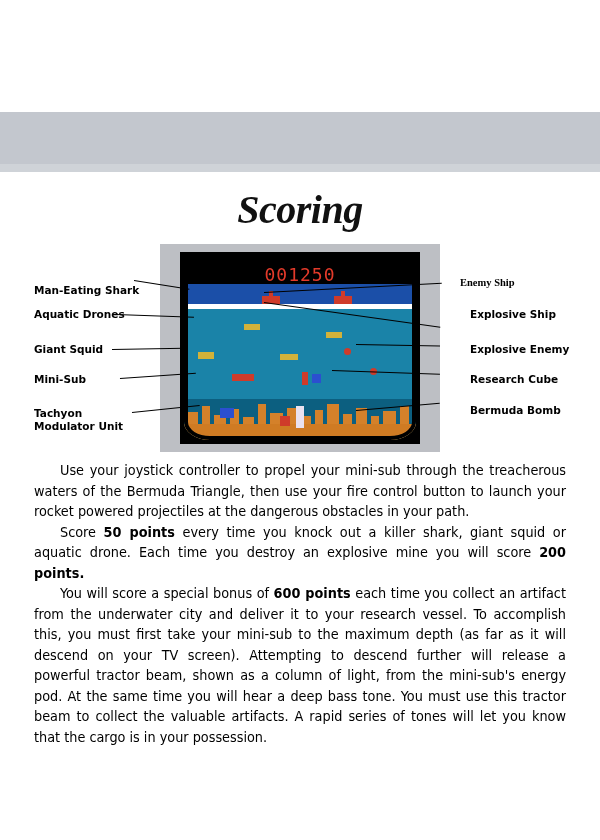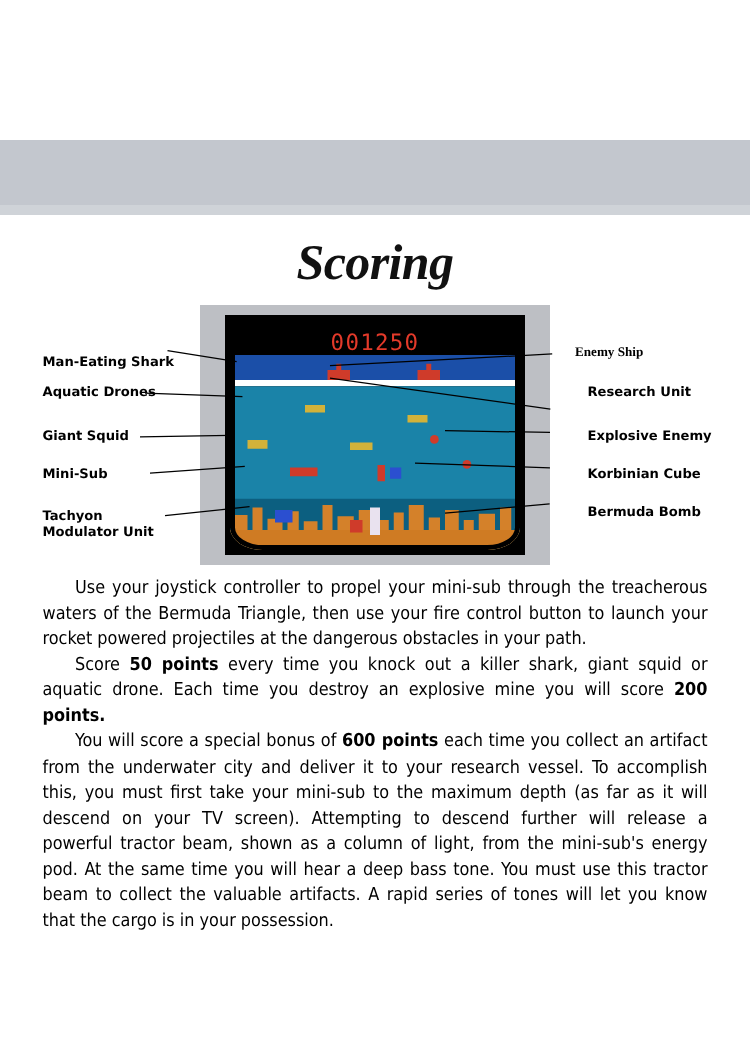--- a/index.html
+++ b/index.html
@@ -281,27 +281,27 @@
     <span>Mini-Sub</span>
   </div>
   <div class="callout left" style="left:34px; top:407px; white-space:normal; width:112px;">
     <span>Tachyon Modulator Unit</span>
   </div>
 
   <div class="callout right" style="left:460px; top:276px;font-family:Liberation Serif, serif;">
     <span>Enemy Ship</span>
   </div>
   <div class="callout right" style="left:470px; top:308px;">
-    <span>Research Unit</span>
+    <span>Explosive Ship</span>
   </div>
   <div class="callout right" style="left:470px; top:343px;">
     <span>Explosive Enemy</span>
   </div>
   <div class="callout right" style="left:470px; top:373px;">
-    <span>Korbinian Cube</span>
+    <span>Research Cube</span>
   </div>
   <div class="callout right" style="left:470px; top:404px;text-align:center;">
     <span>Bermuda Bomb</span>
   </div>
 
   <div class="copy">
     <p>Use your joystick controller to propel your mini-sub through the treacherous waters of the Bermuda Triangle, then use your fire control button to launch your rocket powered projectiles at the dangerous obstacles in your path.</p>
     <p>Score <b>50 points</b> every time you knock out a killer shark, giant squid or aquatic drone. Each time you destroy an explosive mine you will score <b>200 points.</b></p>
     <p>You will score a special bonus of <b>600 points</b> each time you collect an artifact from the underwater city and deliver it to your research vessel. To accomplish this, you must first take your mini-sub to the maximum depth (as far as it will descend on your TV screen). Attempting to descend further will release a powerful tractor beam, shown as a column of light, from the mini-sub's energy pod. At the same time you will hear a deep bass tone. You must use this tractor beam to collect the valuable artifacts. A rapid series of tones will let you know that the cargo is in your possession.</p>
   </div>

